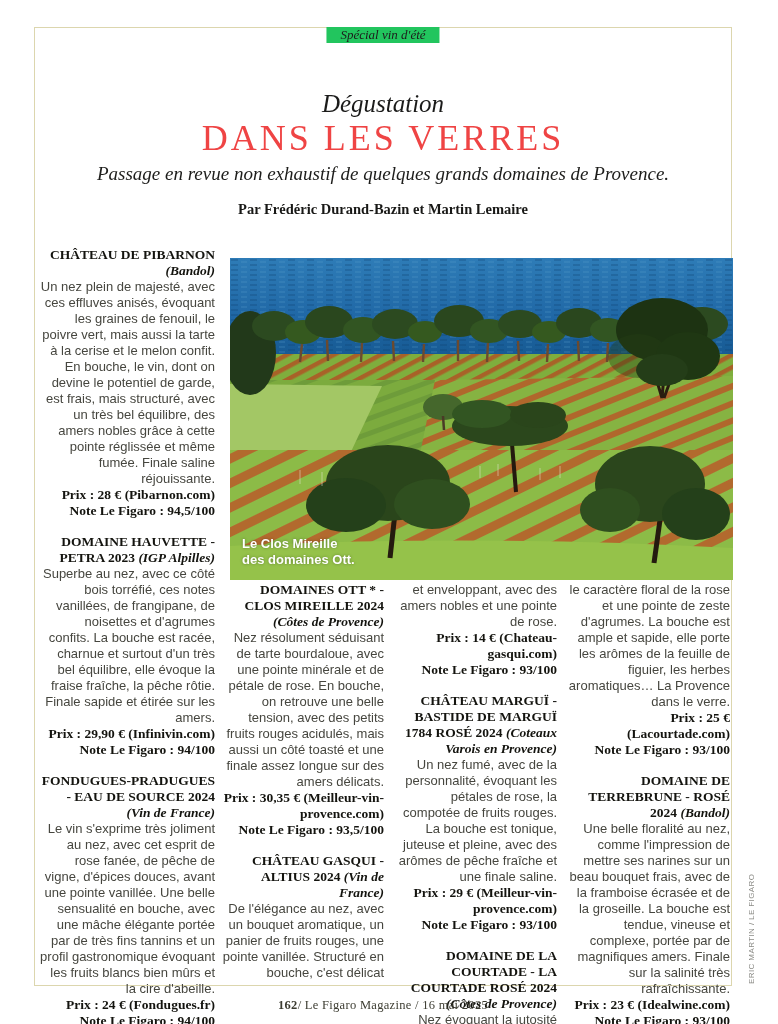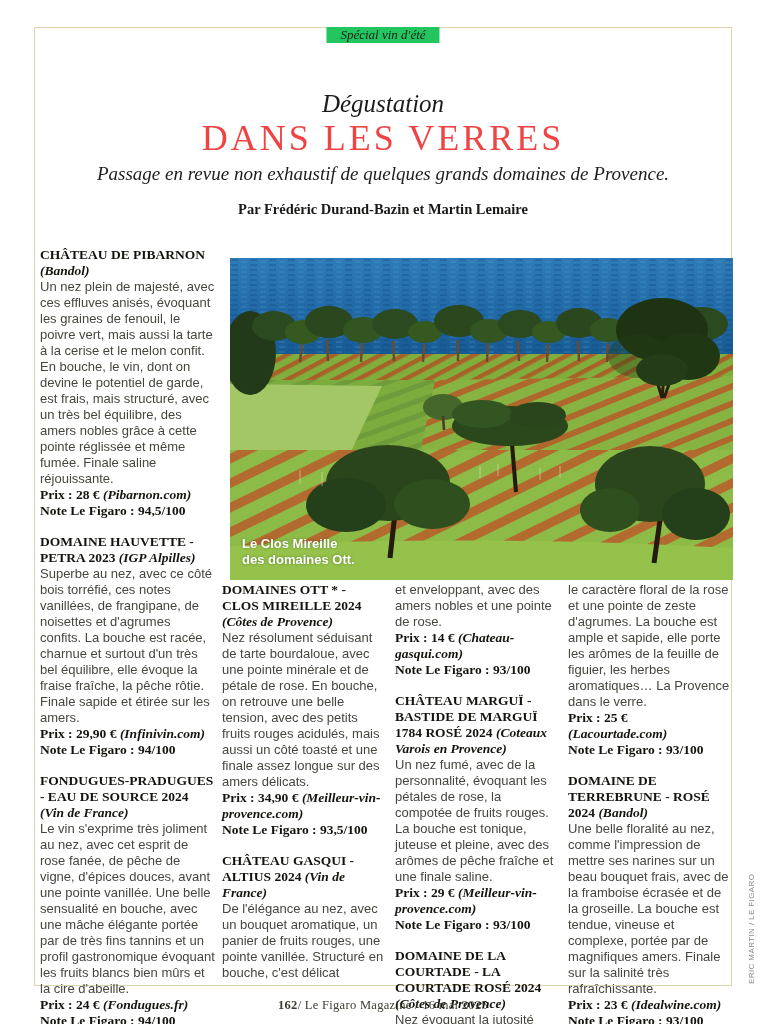--- a/index.html
+++ b/index.html
@@ -30,28 +30,28 @@
     position:absolute;top:162px;left:34px;width:698px;text-align:center;
     font:italic 19px/24px "Liberation Serif",serif;color:#1d1d1b;
   }
   .byline{
     position:absolute;top:200px;left:34px;width:698px;text-align:center;
     font:bold 14.5px/18px "Liberation Serif",serif;color:#181816;
   }
   .col1{position:absolute;left:40px;top:247px;width:175px;}
   .cols{position:absolute;left:222px;top:582px;width:510px;display:flex;gap:11px;}
   .colx{width:162px;flex:0 0 162px;}
-  .entry{margin:0 0 15px 0;}
+  .entry{margin:0 0 15px 0;text-align:right;}
   .ehead{
     margin:0;font:bold 13.5px/16px "Liberation Serif",serif;color:#14140f;
   }
   .eapp{font-style:italic;}
   .ebody{margin:0;font:13px/16px "Liberation Sans",sans-serif;color:#46463f;}
   .pline,.note{margin:0;font:bold 13.5px/16px "Liberation Serif",serif;color:#14140f;}
-  .site{font-style:italic;}
+  .site{}
   .photo{
     position:absolute;left:222px;top:250px;width:503px;height:322px;margin:8px;
     overflow:hidden;background:#2173b2;
   }
   .photo svg{display:block;}
   .caption{
     position:absolute;left:12px;bottom:12px;
     font:bold 13px/16px "Liberation Sans",sans-serif;color:#ffffff;
     text-shadow:0 0 3px rgba(0,0,0,.35);
   }
@@ -219,21 +219,21 @@
       <span>Le Clos Mireille</span><br>
       <span>des domaines Ott.</span>
     </figcaption>
   </figure>
 
   <div class="cols">
     <div class="colx">
       <article class="entry">
         <h3 class="ehead"><span>DOMAINES OTT * - CLOS MIREILLE 2024 </span><span class="eapp">(Côtes de Provence)</span></h3>
         <p class="ebody">Nez résolument séduisant de tarte bourdaloue, avec une pointe minérale et de pétale de rose. En bouche, on retrouve une belle tension, avec des petits fruits rouges acidulés, mais aussi un côté toasté et une finale assez longue sur des amers délicats.</p>
-        <p class="pline"><span>Prix : 34,90 € </span><span class="site">(Meilleur-vin-provence.com)</span></p>
+        <p class="pline"><span>Prix : 30,35 € </span><span class="site">(Meilleur-vin-provence.com)</span></p>
         <p class="note">Note Le Figaro : 93,5/100</p>
       </article>
       <article class="entry">
         <h3 class="ehead"><span>CHÂTEAU GASQUI - ALTIUS 2024 </span><span class="eapp">(Vin de France)</span></h3>
         <p class="ebody">De l'élégance au nez, avec un bouquet aromatique, un panier de fruits rouges, une pointe vanillée. Structuré en bouche, c'est délicat</p>
       </article>
     </div>
 
     <div class="colx">
       <article class="entry">

